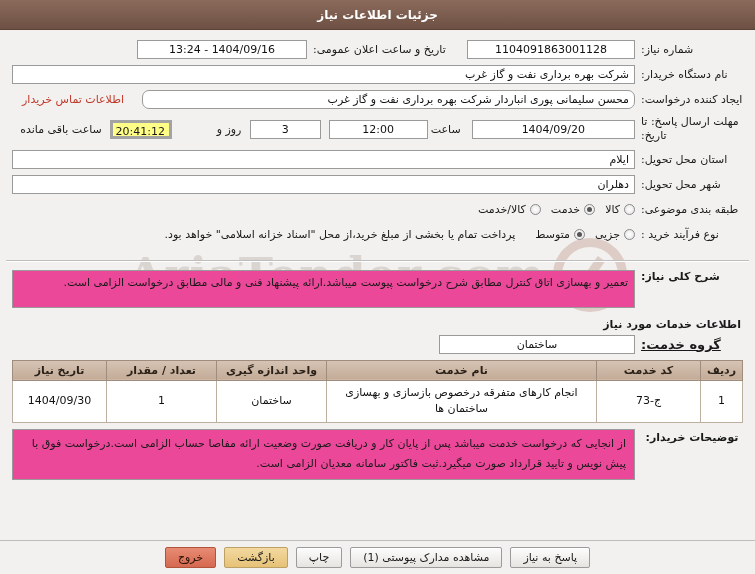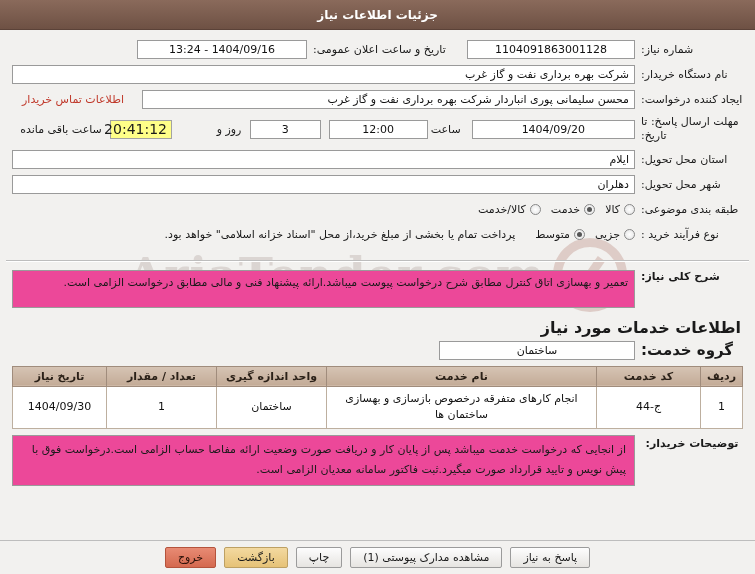--- a/index.html
+++ b/index.html
@@ -95,24 +95,24 @@
   .fld.center { text-align: center; }
   .gap { width: 8px; flex: 0 0 8px; }
   .link {
     color: #c0392b;
     font-size: 11px;
     text-align: center;
     cursor: pointer;
   }
   .countdown {
     background: #ffff88;
-    border: 1px solid #a3a3a3;
+    border: 3px solid #a3a3a3;
     height: 19px; line-height: 17px;
     text-align: center;
-    font-size: 14px;
+    font-size: 11px;
     padding: 0 4px;
   }
   .radio-row { display: flex; align-items: center; gap: 4px; }
   .radio {
     width: 11px; height: 11px;
     border-radius: 50%;
     border: 1px solid #888;
     background: radial-gradient(#fff, #e2e2e2);
     display: inline-block;
     position: relative;
@@ -142,30 +142,30 @@
   .desc-box {
     flex: 1;
     background: #ec4899;
     border: 1px solid #9a9a9a;
     padding: 3px 6px;
     font-size: 11px;
     line-height: 1.6;
     min-height: 38px;
   }
   .subtitle {
-    font-size: 16px;
+    font-size: 11px;
     font-weight: bold;
     padding: 8px 8px 4px 8px;
     text-align: right;
   }
   .group-row {
     display: flex; align-items: center;
     padding: 0 6px 6px 6px;
   }
-  .group-lbl { width: 108px; flex: 0 0 108px; text-align: left; padding-left: 6px; font-size: 15px; font-weight: bold;}
+  .group-lbl { width: 108px; flex: 0 0 108px; text-align: left; padding-left: 6px; font-size: 13px; font-weight: bold; text-decoration: underline;}
   
   .tbl-wrap { padding: 0 6px; }
   table.data {
     width: 100%;
     border-collapse: collapse;
     background: #fff;
     font-size: 11px;
   }
   table.data thead th {
     background: #cdb9a8;
@@ -266,21 +266,21 @@
         <div class="fld center" style="width:170px;">1404/09/16 - 13:24</div>
       </div>
 
       <div class="row">
         <div class="lbl lbl-w">نام دستگاه خریدار:</div>
         <div class="fld" style="flex:1;">شرکت بهره برداری نفت و گاز غرب</div>
       </div>
 
       <div class="row">
         <div class="lbl lbl-w">ایجاد کننده درخواست:</div>
-        <div class="fld" style="flex:1;">محسن سلیمانی پوری انباردار شرکت بهره برداری نفت و گاز غرب</div>
+        <div class="fld" style="flex:1;border-radius:7px;">محسن سلیمانی پوری انباردار شرکت بهره برداری نفت و گاز غرب</div>
         <div class="gap"></div>
         <div class="link" style="width:122px;flex:0 0 122px;">اطلاعات تماس خریدار</div>
       </div>
 
       <div class="row">
         <div class="lbl lbl-w" style="white-space:normal;line-height:1.3;">مهلت ارسال پاسخ: تا تاریخ:</div>
         <div class="fld center" style="width:172px;">1404/09/20</div>
         <div class="gap"></div>
         <div class="lbl" style="width:36px;flex:0 0 36px;text-align:center;padding:0;">ساعت</div>
         <div class="fld center" style="width:104px;">12:00</div>
@@ -354,21 +354,21 @@
             <th style="width:104px;">کد خدمت</th>
             <th>نام خدمت</th>
             <th style="width:110px;">واحد اندازه گیری</th>
             <th style="width:110px;">تعداد / مقدار</th>
             <th style="width:94px;">تاریخ نیاز</th>
           </tr>
         </thead>
         <tbody>
           <tr>
             <td>1</td>
-            <td>ج-44</td>
+            <td>ج-73</td>
             <td>انجام کارهای متفرقه درخصوص بازسازی و بهسازی ساختمان ها</td>
             <td>ساختمان</td>
             <td>1</td>
             <td>1404/09/30</td>
           </tr>
         </tbody>
       </table>
     </div>
 
     <div class="remarks">

